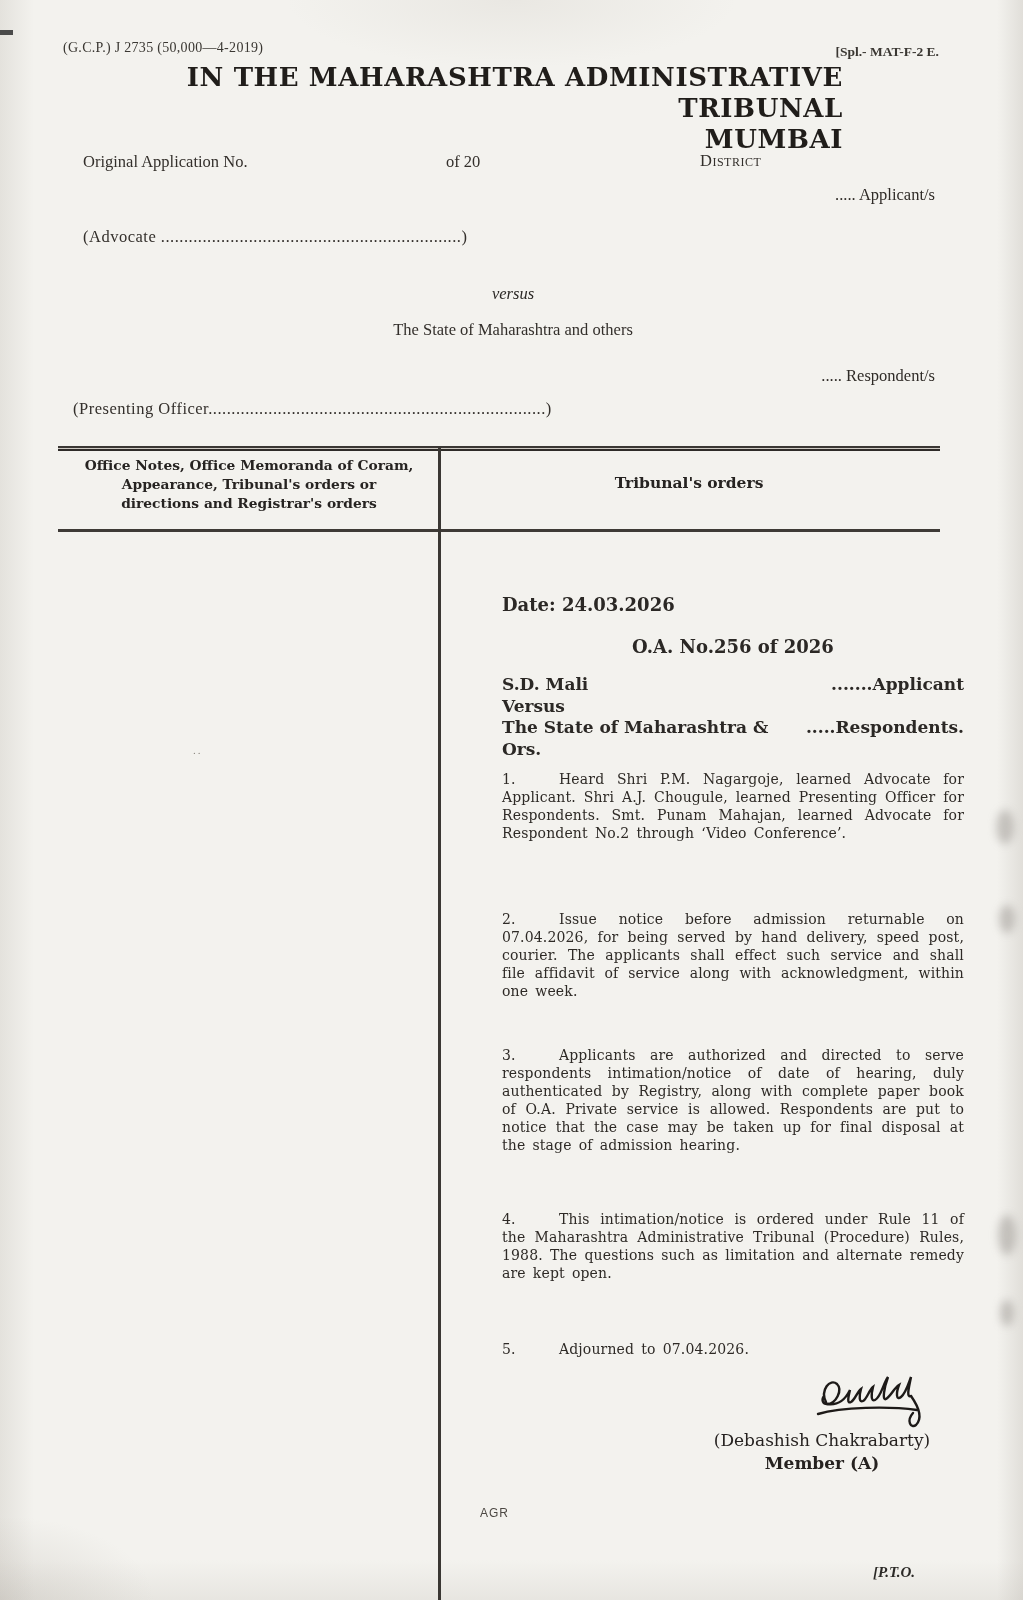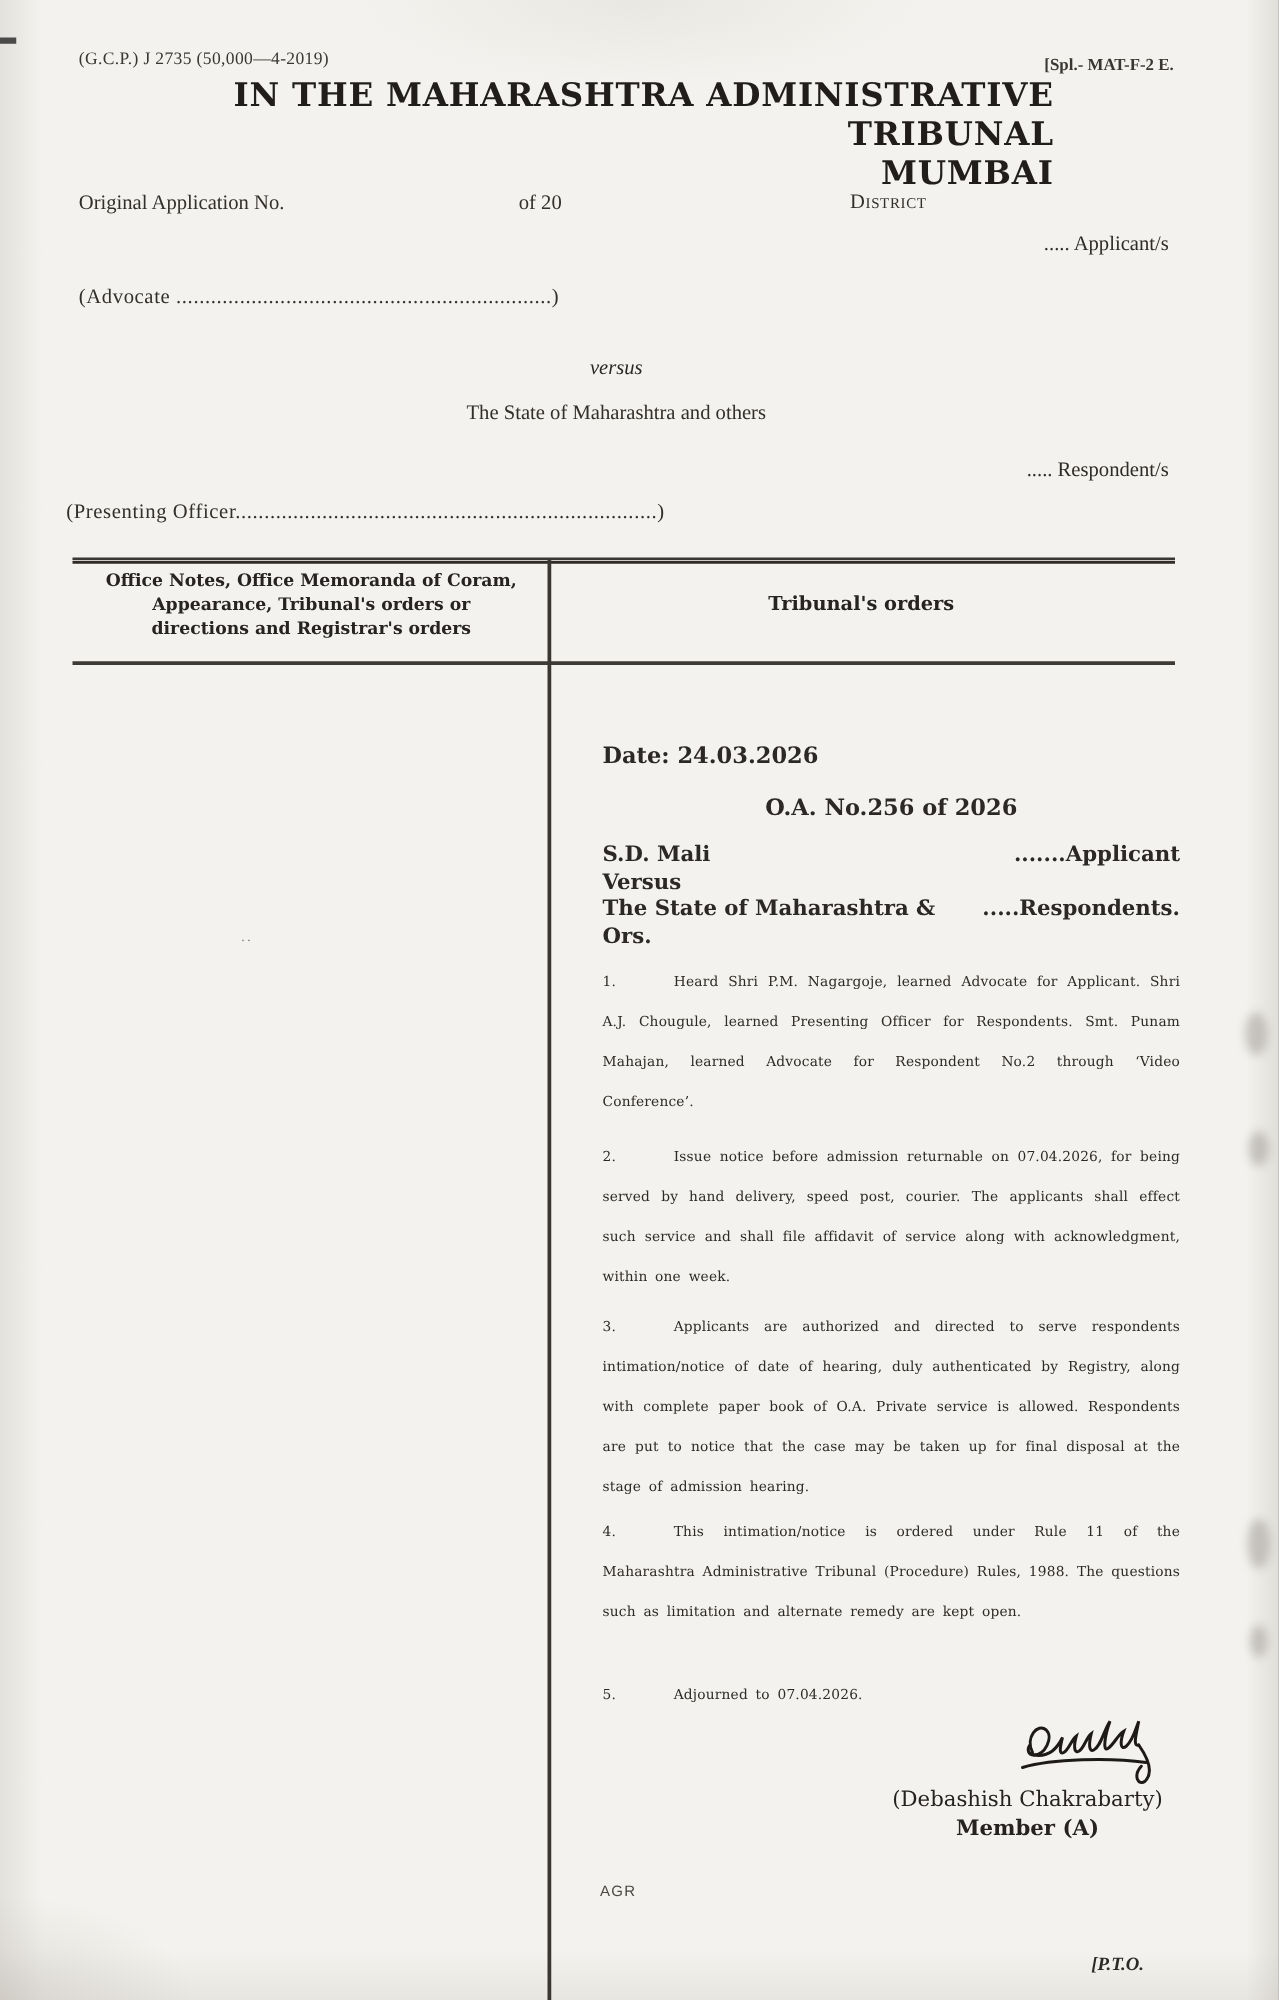--- a/index.html
+++ b/index.html
@@ -22,21 +22,21 @@
   .corner-dash{position:absolute;left:0;top:30px;width:13px;height:5px;background:#4a4a4a;}
 
   
   .print-code{position:absolute;left:63px;top:40px;font-size:14px;letter-spacing:.3px;color:#3a3732;}
   .form-code{position:absolute;top:44px;right:84px;font-size:13.5px;font-weight:bold;color:#3a3732;padding-left:11px;}
   .title{position:absolute;left:63px;top:62px;width:780px;text-align:right;
          font-family:"DejaVu Serif", serif;font-weight:bold;font-size:26px;line-height:31px;
          letter-spacing:.6px;color:#201d1a;}
 
   
-  .abs{position:absolute;}
+  .abs{position:absolute;margin-left:20px;}
   .form-text{font-size:16.5px;color:#332f2b;}
   .sc{font-variant:small-caps;letter-spacing:.5px;}
   .dotline{font-size:16.5px;color:#332f2b;letter-spacing:.5px;}
   .right-lab{font-size:16.5px;color:#2f2b27;}
   .vs{font-style:italic;font-size:16.5px;}
 
   
   .rule-top{position:absolute;left:58px;top:446px;width:882px;height:5px;
             background:linear-gradient(#3a3734 0 2px, #cfcbc4 2px 3px, #2e2b28 3px 5px);}
   .rule-mid{position:absolute;left:58px;top:529px;width:882px;height:2.5px;background:#3e3a36;}
@@ -48,21 +48,21 @@
   .right-head{position:absolute;left:442px;top:473px;width:494px;text-align:center;
               font-weight:bold;font-size:15.5px;color:#262321;font-family:"DejaVu Serif", serif;}
   .stray-dots{position:absolute;left:193px;top:744px;font-size:11px;color:#8a857e;letter-spacing:2px;}
 
   
   .ocol{position:absolute;left:482px;width:462px;font-family:"DejaVu Serif", serif;}
   .odate{top:594px;font-weight:bold;font-size:18px;}
   .ocase{top:636px;text-align:center;font-weight:bold;font-size:18px;}
   .oparties{top:674px;font-weight:bold;font-size:17px;line-height:21.5px;}
   .prow{display:flex;justify-content:space-between;}
-  .op{text-align:justify;font-size:11px;line-height:32px;color:#2e2a26;
+  .op{text-align:justify;font-size:14px;line-height:18px;color:#2e2a26;
       word-spacing:2.5px;letter-spacing:.15px;}
   .op .pnum{display:inline-block;width:57px;}
   .p1{top:770px;} .p2{top:910px;} .p3{top:1046px;} .p4{top:1210px;} .p5{top:1340px;}
 
   .sigblock{position:absolute;left:700px;top:1368px;width:244px;text-align:center;}
   .sig-svg{display:block;margin:0 14px 0 auto;}
   .sig-name{font-family:"DejaVu Serif", serif;font-weight:normal;font-size:17px;color:#262220;}
   .sig-title{font-family:"DejaVu Serif", serif;font-weight:bold;font-size:17px;margin-top:3px;color:#262220;}
   .initials{position:absolute;left:480px;top:1506px;font-size:12px;letter-spacing:1px;color:#4c4843;
             font-family:"Liberation Sans", sans-serif;}
@@ -80,21 +80,21 @@
   <div class="smudge" style="left:1000px;top:1300px;width:14px;height:26px;"></div>
 
   <div class="print-code">(G.C.P.) J 2735 (50,000—4-2019)</div>
   <div class="form-code">[Spl.- MAT-F-2 E.</div>
   <div class="title">
     <div>IN THE MAHARASHTRA ADMINISTRATIVE TRIBUNAL</div>
     <div>MUMBAI</div>
   </div>
 
   <div class="abs form-text" style="left:63px;top:152px;">Original Application No.</div>
-  <div class="abs form-text" style="left:415px;top:152px;">of 20</div>
+  <div class="abs form-text" style="left:426px;top:152px;">of 20</div>
   <div class="abs form-text sc" style="left:680px;top:151px;">District</div>
 
   <div class="abs right-lab" style="right:88px;top:185px;">..... Applicant/s</div>
 
   <div class="abs dotline" style="left:63px;top:227px;">(Advocate .................................................................)</div>
 
   <div class="abs vs" style="left:63px;top:284px;width:860px;text-align:center;">versus</div>
   <div class="abs form-text" style="left:63px;top:320px;width:860px;text-align:center;">The State of Maharashtra and others</div>
 
   <div class="abs right-lab" style="right:88px;top:366px;">..... Respondent/s</div>

